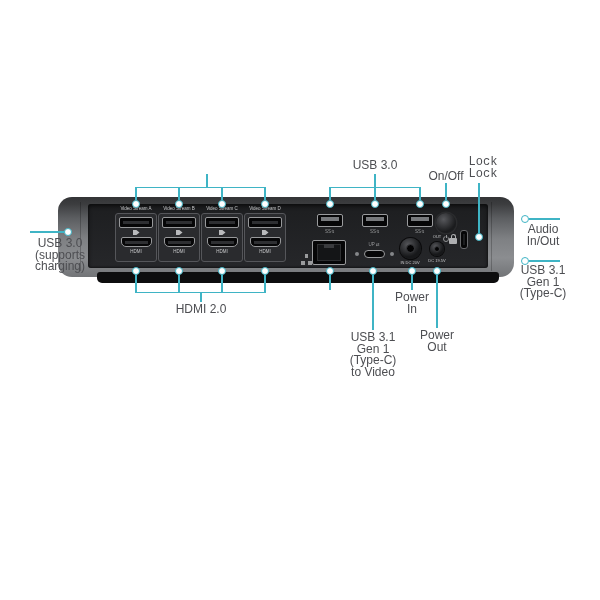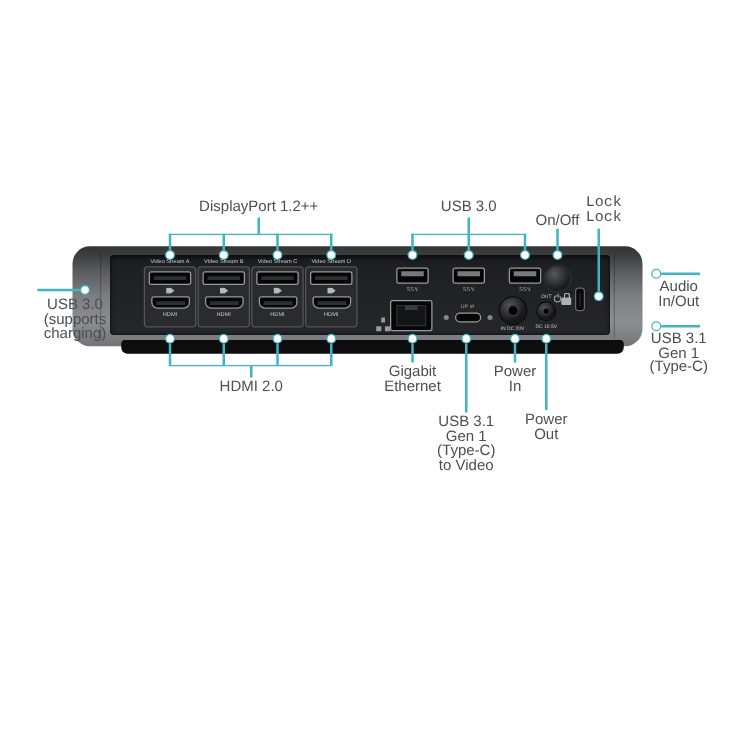--- a/index.html
+++ b/index.html
@@ -144,21 +144,20 @@
   <div class="pwr-out"></div>
   <div class="jack-lbl" style="left:424px;top:258px;width:26px;">DC 19.5V</div>
 
   <div class="onoff"></div>
   <div class="pwr-sym"></div>
   <div class="padlock"></div>
   <div class="lock-slot"></div>
 
   <div class="dock-base"></div>
 
-  <div class="lbl" style="left:130px;top:160px;width:154px;">DisplayPort 1.2++</div>
   <div class="cl" style="left:206.2px;top:174px;width:1.5px;height:13px;"></div>
   <div class="cl" style="left:135.2px;top:186.5px;width:131px;height:1.5px;"></div>
   <div class="cl" style="left:135.2px;top:186.5px;width:1.5px;height:13.5px;"></div>
   <div class="cl" style="left:178.2px;top:186.5px;width:1.5px;height:13.5px;"></div>
   <div class="cl" style="left:221.2px;top:186.5px;width:1.5px;height:13.5px;"></div>
   <div class="cl" style="left:264.2px;top:186.5px;width:1.5px;height:13.5px;"></div>
   <div class="cm" style="left:132px;top:199.5px;"></div>
   <div class="cm" style="left:175px;top:199.5px;"></div>
   <div class="cm" style="left:218px;top:199.5px;"></div>
   <div class="cm" style="left:261px;top:199.5px;"></div>
@@ -213,24 +212,20 @@
   <div class="cl" style="left:135.2px;top:274.5px;width:1.5px;height:17.5px;"></div>
   <div class="cl" style="left:178.2px;top:274.5px;width:1.5px;height:17.5px;"></div>
   <div class="cl" style="left:221.2px;top:274.5px;width:1.5px;height:17.5px;"></div>
   <div class="cl" style="left:264.2px;top:274.5px;width:1.5px;height:17.5px;"></div>
   <div class="cl" style="left:135.2px;top:291.5px;width:131px;height:1.5px;"></div>
   <div class="cl" style="left:200px;top:291.5px;width:1.5px;height:10px;"></div>
   <div class="lbl" style="left:151px;top:304px;width:100px;">HDMI 2.0</div>
 
   <div class="cm" style="left:326px;top:267px;"></div>
   <div class="cl" style="left:329.2px;top:274.5px;width:1.5px;height:15px;"></div>
-  <div class="lbl" style="left:295px;top:292px;width:70px;">
-    <div>Gigabit</div>
-    <div>Ethernet</div>
-  </div>
 
   <div class="cm" style="left:369px;top:267px;"></div>
   <div class="cl" style="left:372.2px;top:274.5px;width:1.5px;height:55px;"></div>
   <div class="lbl" style="left:338px;top:332px;width:70px;">
     <div>USB 3.1</div>
     <div>Gen 1</div>
     <div>(Type-C)</div>
     <div>to Video</div>
   </div>
 

